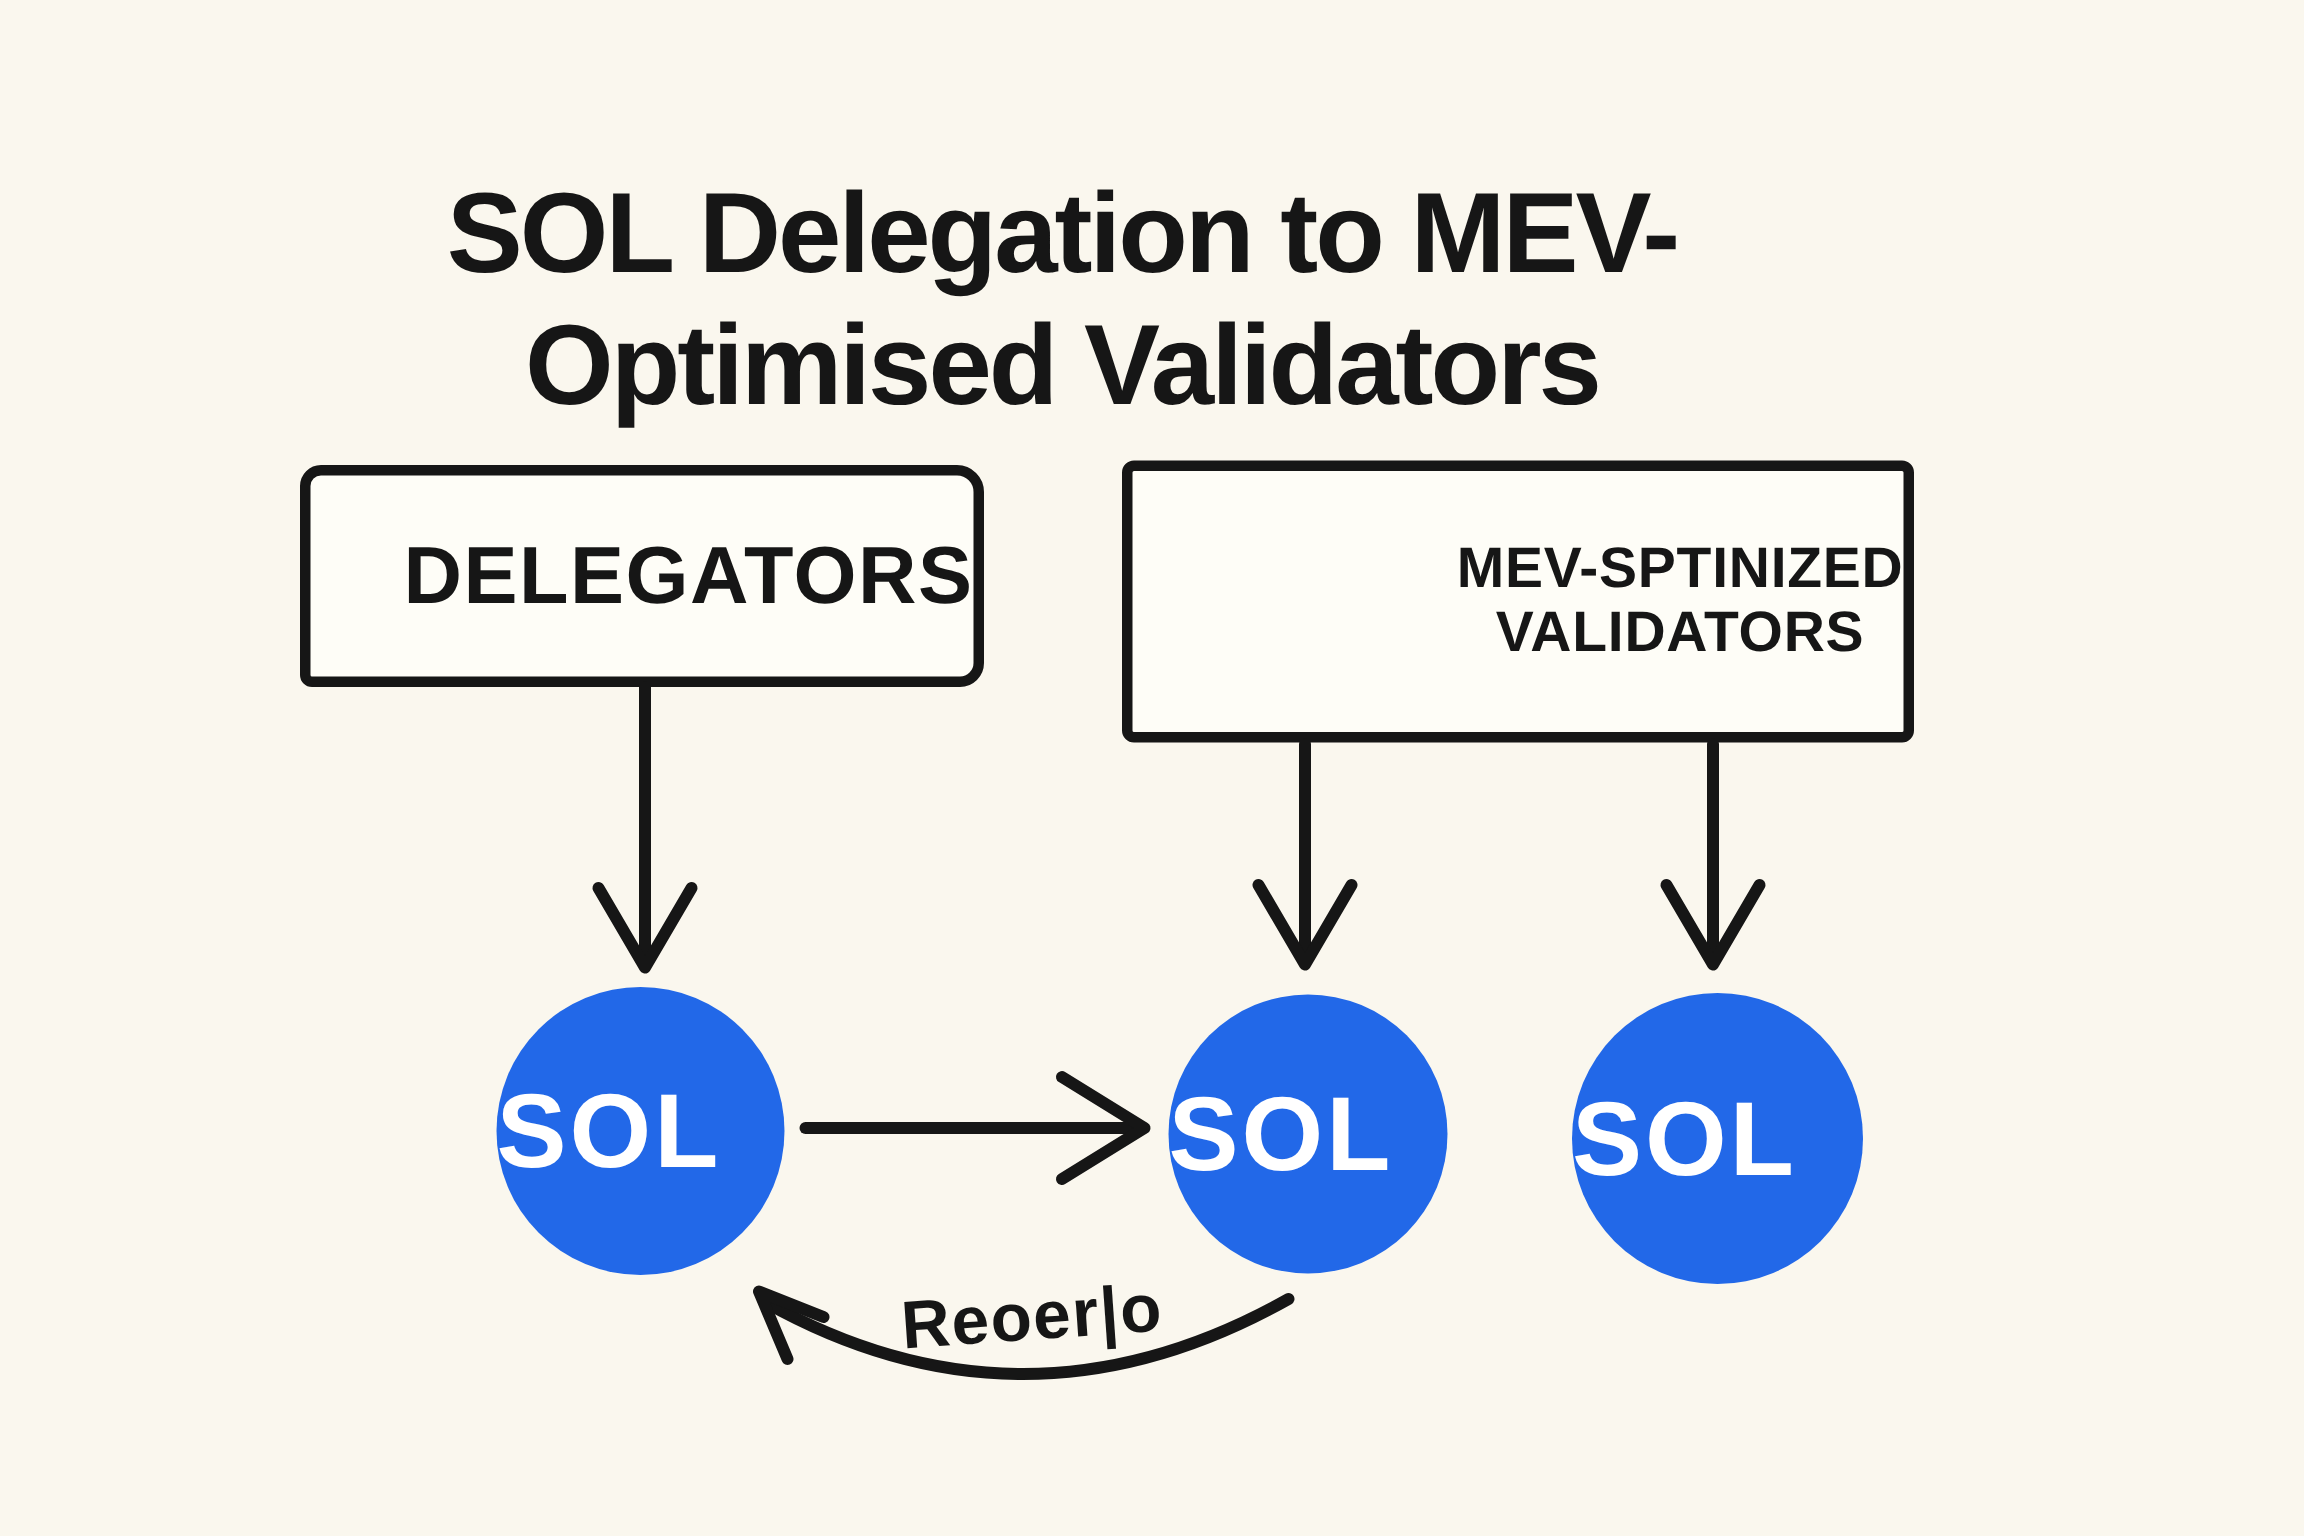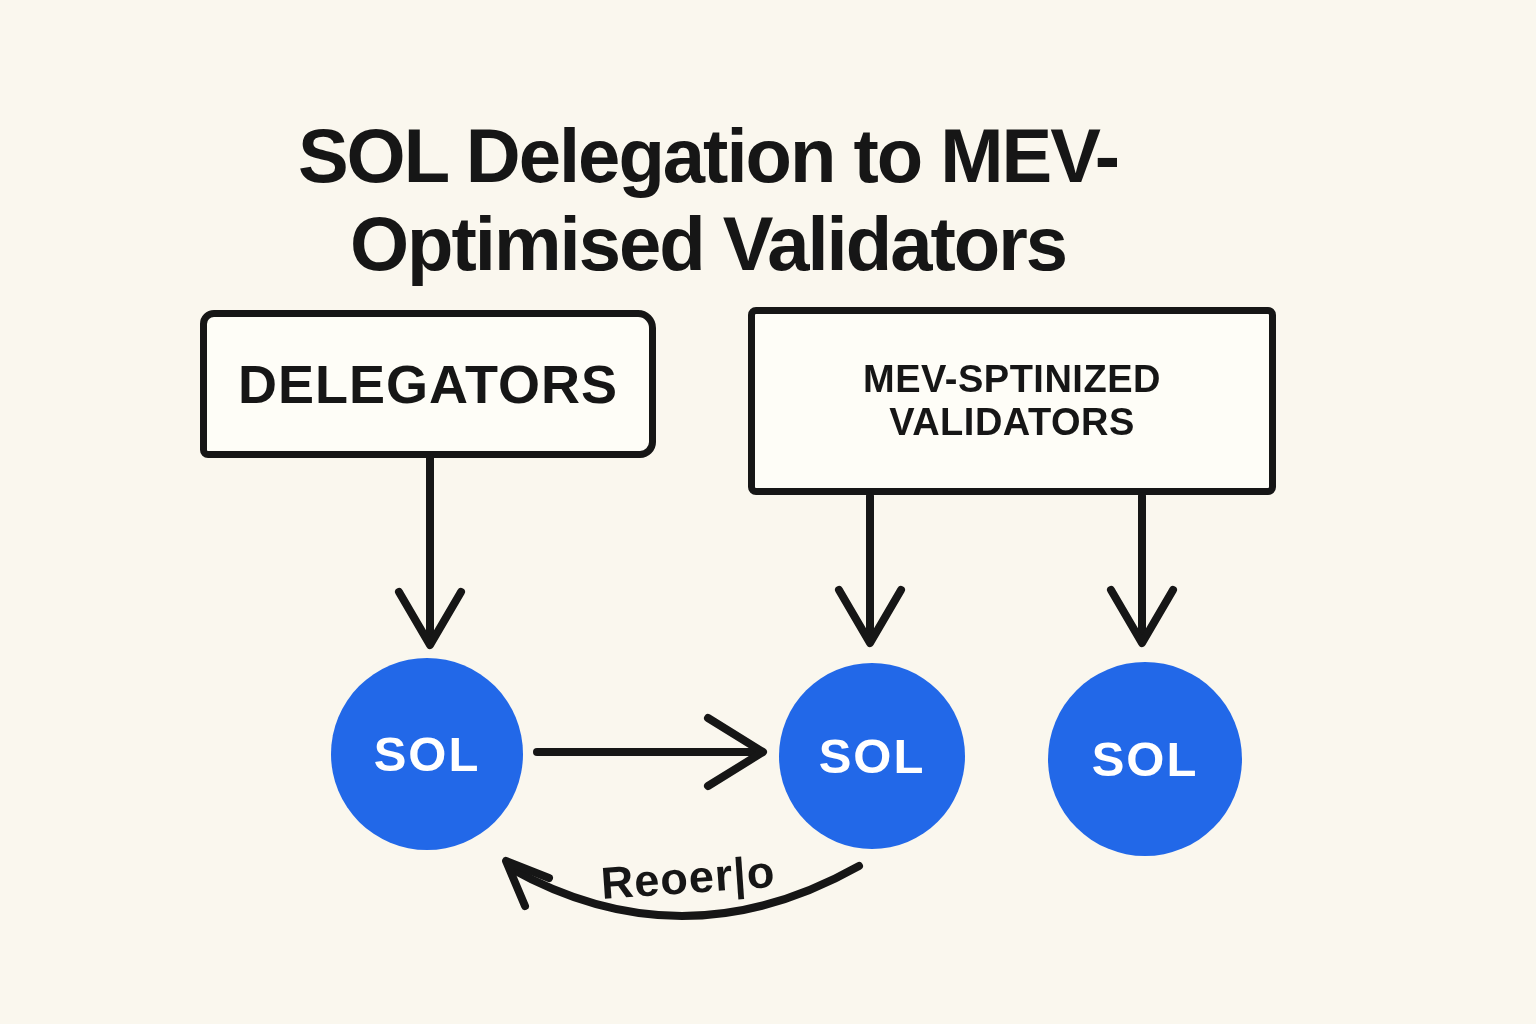--- a/index.html
+++ b/index.html
@@ -35,21 +35,21 @@
     color: var(--ink);
     white-space: pre-line;
     margin-top: 40px;
   }
   .node-box {
     position: absolute;
     border: 7px solid var(--ink);
     background: var(--box-fill);
     display: flex;
     align-items: center;
-    justify-content: center;
+    justify-content: flex-end;
     text-align: center;
     color: var(--ink);
     font-weight: bold;
   }
   .box-delegators {
     left: 200px;
     top: 310px;
     width: 456px;
     height: 148px;
     border-radius: 14px 18px 16px 8px;
@@ -66,24 +66,24 @@
     line-height: 1.12;
     letter-spacing: 0.5px;
     white-space: pre-line;
   }
   .sol-circle {
     position: absolute;
     border-radius: 50%;
     background: var(--circle-blue);
     display: flex;
     align-items: center;
-    justify-content: center;
+    justify-content: flex-start;
     color: var(--circle-text);
     font-weight: bold;
-    font-size: 49px;
+    font-size: 70px;
     letter-spacing: 2px;
   }
   .sol-left   { left: 331px; top: 658px; width: 192px; height: 192px; }
   .sol-middle { left: 779px; top: 663px; width: 186px; height: 186px; }
   .sol-right  { left: 1048px; top: 662px; width: 194px; height: 194px; }
   .arrows-layer {
     position: absolute;
     left: 0; top: 0;
     width: 1536px;
     height: 1024px;

